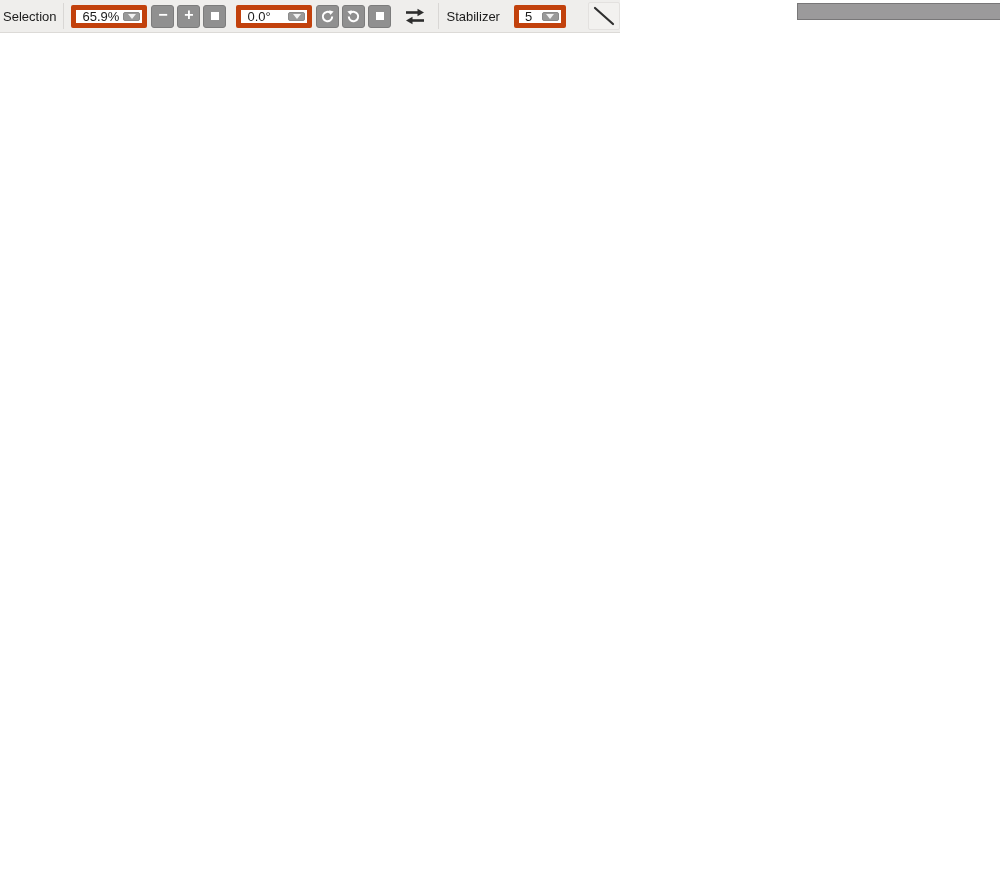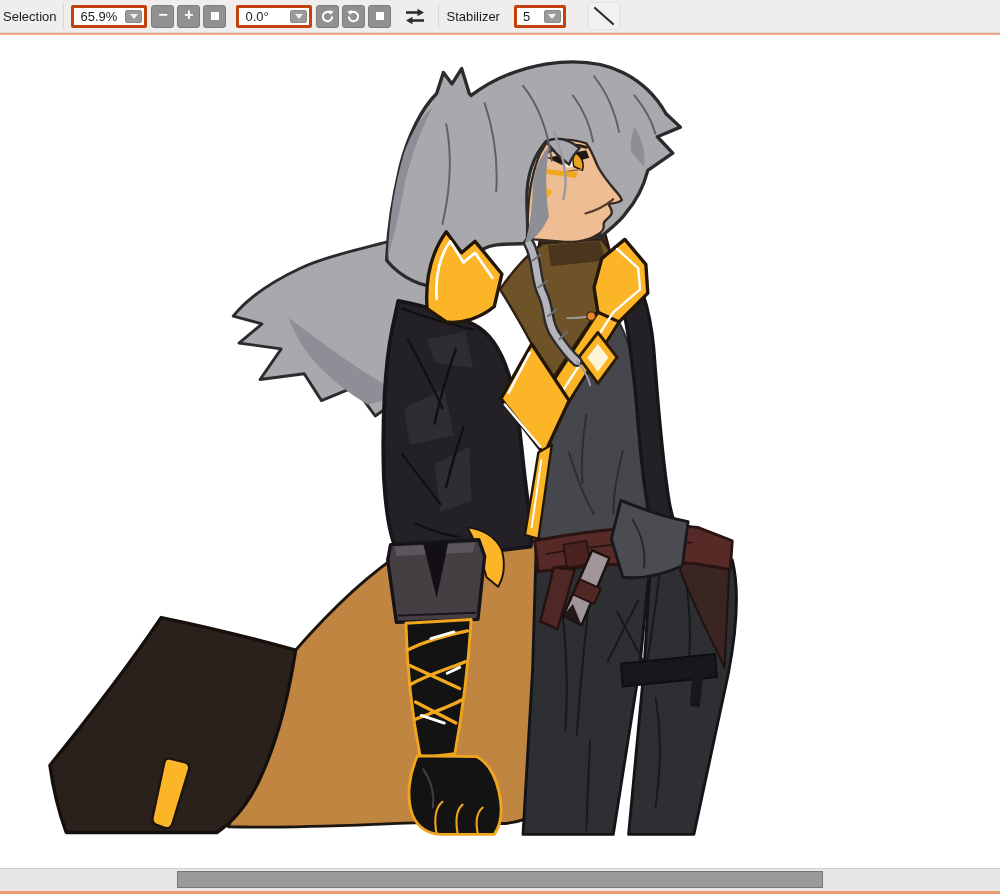--- a/index.html
+++ b/index.html
@@ -1,24 +1,24 @@
 <!DOCTYPE html>
 <html><head>
 <meta charset="utf-8">
 <style>
   html,body{margin:0;padding:0;background:#fff;}
   body{width:1000px;height:894px;overflow:hidden;font-family:"Liberation Sans",sans-serif;}
-  .app{width:1000px;height:894px;display:flex;flex-direction:column;}
+  .app{width:1000px;height:894px;display:flex;flex-direction:row;}
 
   
   .toolbar{height:32px;background:#efeeec;border-bottom:1px solid #dcdad7;
     display:flex;align-items:center;padding-left:3px;flex:0 0 auto;}
   .tb-label{font-size:13px;color:#1b1b1b;white-space:nowrap;}
   .sep{width:1px;height:26px;background:#d9d7d5;margin:0 7px;}
-  .combo{position:relative;height:23px;background:#fff;border:3px solid #c2410c;
+  .combo{position:relative;height:23px;background:#fff;border:5px solid #c2410c;
     border-radius:2px;display:flex;align-items:center;box-sizing:border-box;}
   .combo-val{font-size:13px;color:#1b1b1b;padding-left:6px;}
   .combo-btn{position:absolute;right:2px;top:2px;bottom:2px;width:17px;background:#9a9a9a;
     border:1px solid #8a8a8a;border-radius:2px;display:flex;align-items:center;justify-content:center;box-sizing:border-box;cursor:pointer;}
   .caret{width:0;height:0;border-left:4px solid transparent;border-right:4px solid transparent;border-top:5px solid #f2f2f2;}
   .w76{width:76px;margin-right:4px;}
   .w52{width:52px;margin-right:12px;}
   .tbtn{width:23px;height:23px;margin-right:3px;background:#909090;border:1px solid #7c7c7c;
     border-radius:3px;color:#fff;display:flex;align-items:center;justify-content:center;
     padding:0;cursor:pointer;font-family:"Liberation Sans",sans-serif;}

